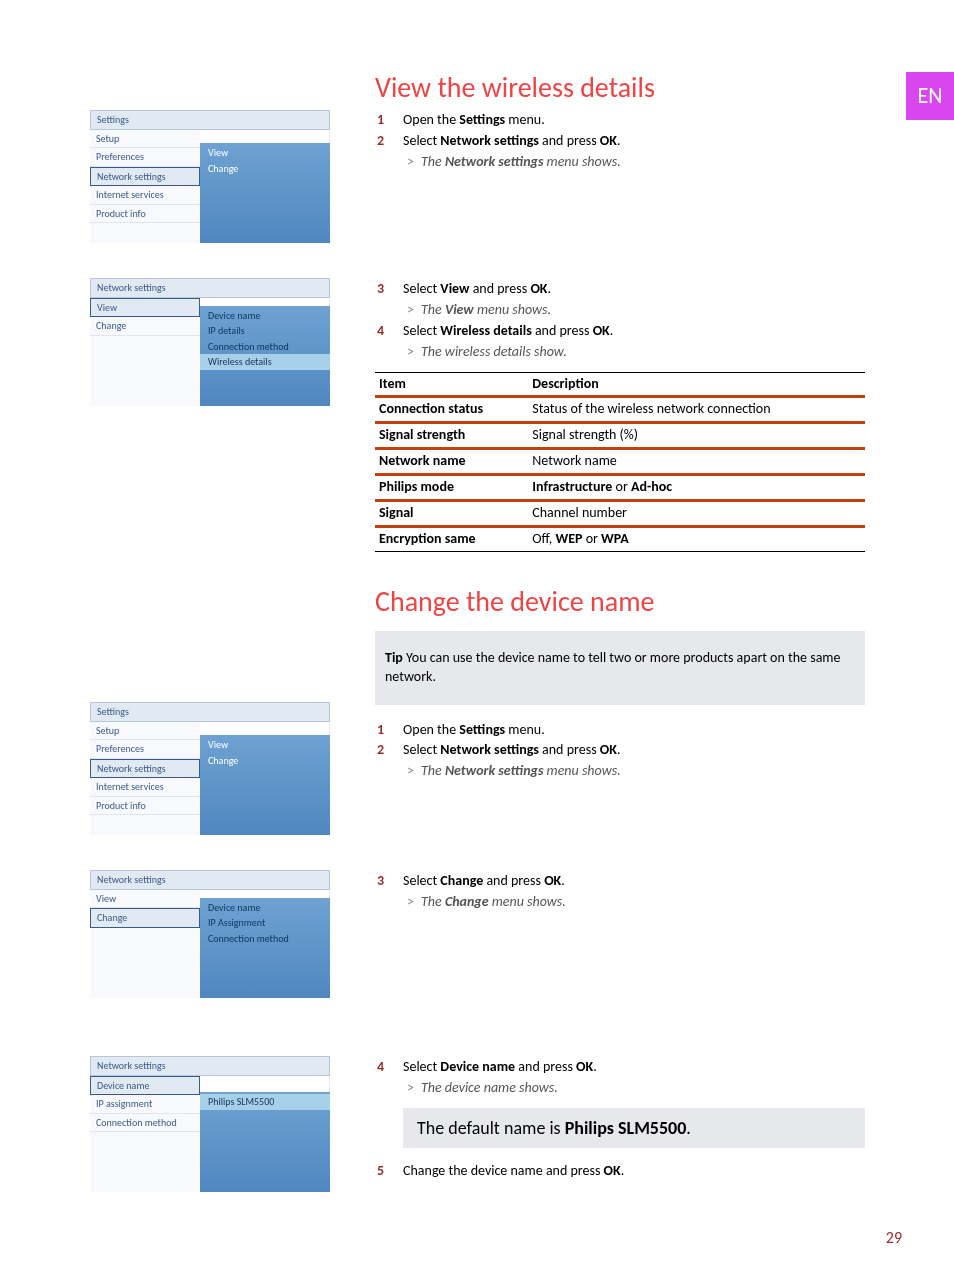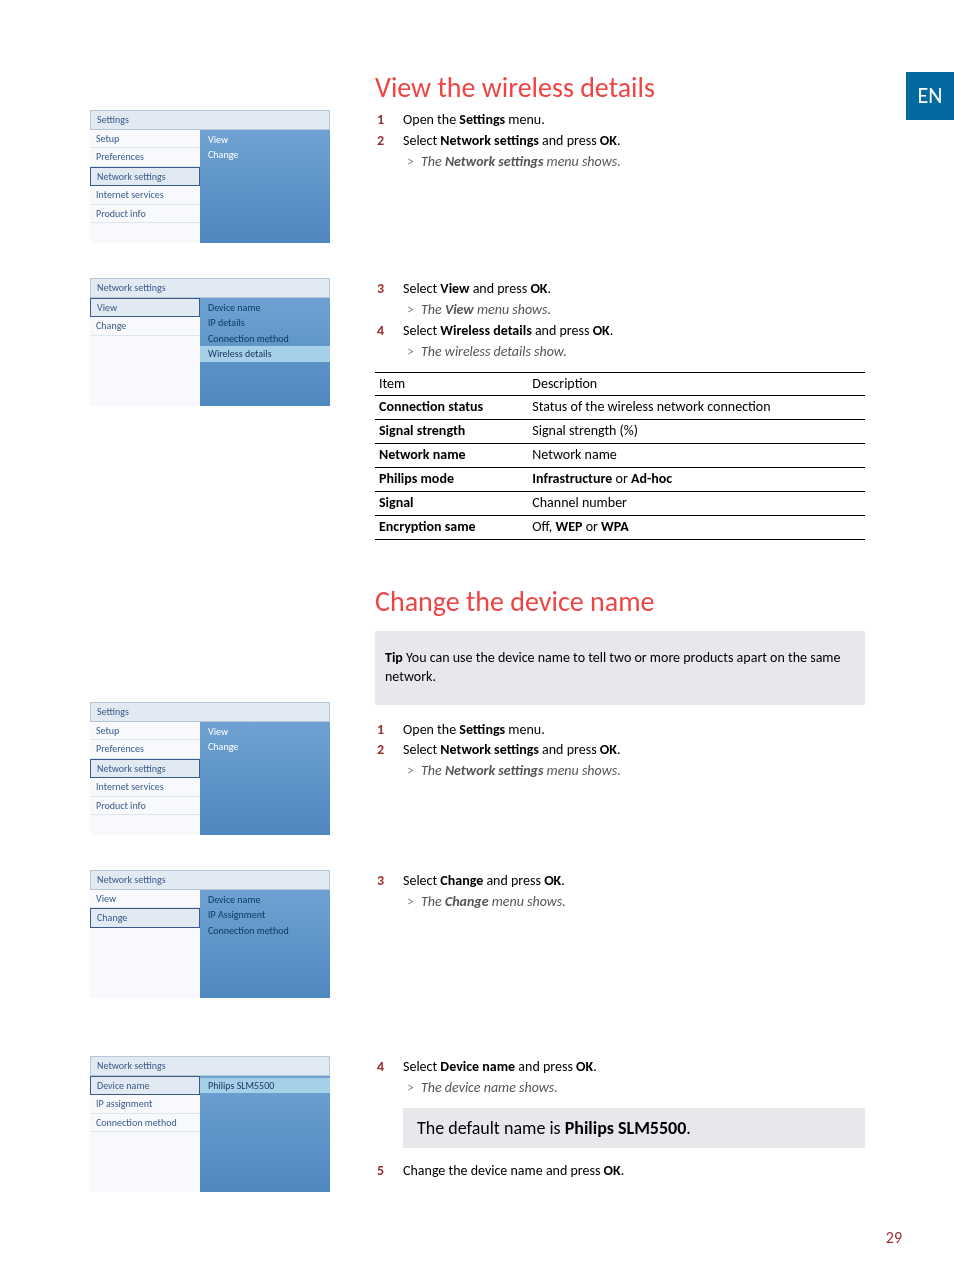--- a/index.html
+++ b/index.html
@@ -13,21 +13,21 @@
     position: relative;
     font-size: 14px;
     line-height: 1.35;
   }
   .lang-tab {
     position: absolute;
     top: 72px;
     right: 0;
     width: 48px;
     height: 48px;
-    background: #0369a1;
+    background: #d946ef;
     color: #fff;
     font-size: 22px;
     display: flex;
     align-items: center;
     justify-content: center;
   }
   .page-num {
     position: absolute;
     bottom: 20px;
     right: 52px;
@@ -62,28 +62,28 @@
   .result .b { font-weight: 700; font-style: italic; }
   b, .bold { font-weight: 700; }
 
   
   table.desc {
     border-collapse: collapse;
     width: 490px;
     margin-top: 10px;
   }
   table.desc td, table.desc th {
-    border-top: 1px solid #c2410c;
+    border-top: 3px solid #c2410c;
     border-bottom: 1px solid #000;
     padding: 2px 4px;
     text-align: left;
     font-size: 14px;
     font-weight: normal;
   }
-  table.desc th { font-weight: 400; }
+  table.desc th { font-weight: 700; }
   table.desc tr:first-child th { border-top: 1.5px solid #000; }
   table.desc tr:last-child td { border-bottom: 1.5px solid #000; }
 
   .tip-box {
     background: #e6e8ec;
     padding: 18px 10px;
     margin: 10px 0 16px 0;
     font-size: 14px;
   }
   .note-box {
@@ -99,21 +99,21 @@
     background: #fff;
     font-size: 10px;
     color: #3a5a8a;
     box-shadow: 0 0 0 0.5px #cfd6e0 inset;
   }
   .menu .header {
     background: #e1eaf2;
     border: 0.5px solid #b8c7d6;
     padding: 2px 6px;
   }
-  .menu .body { display: flex; }
+  .menu .body { display: flex; align-items: flex-end; }
   .menu .left {
     width: 110px;
     display: flex; flex-direction: column;
   }
   .menu .left .item {
     padding: 2px 6px;
     border-bottom: 0.5px solid #dfe6ee;
     background: #f7f9fc;
   }
   .menu .left .item.sel {

